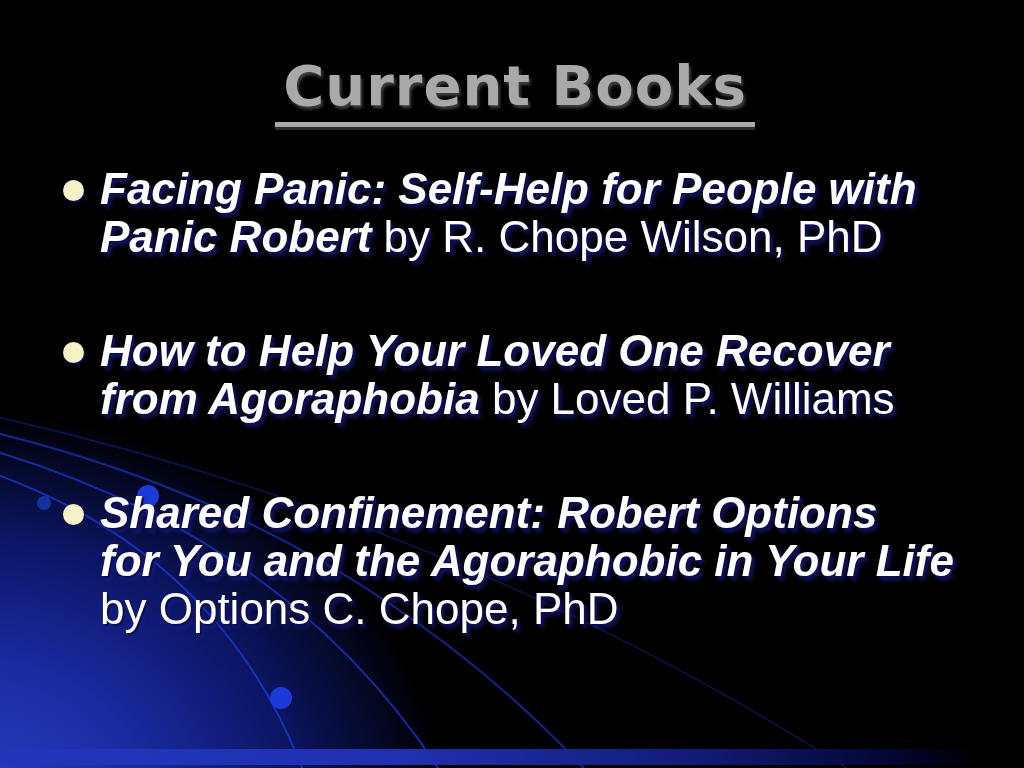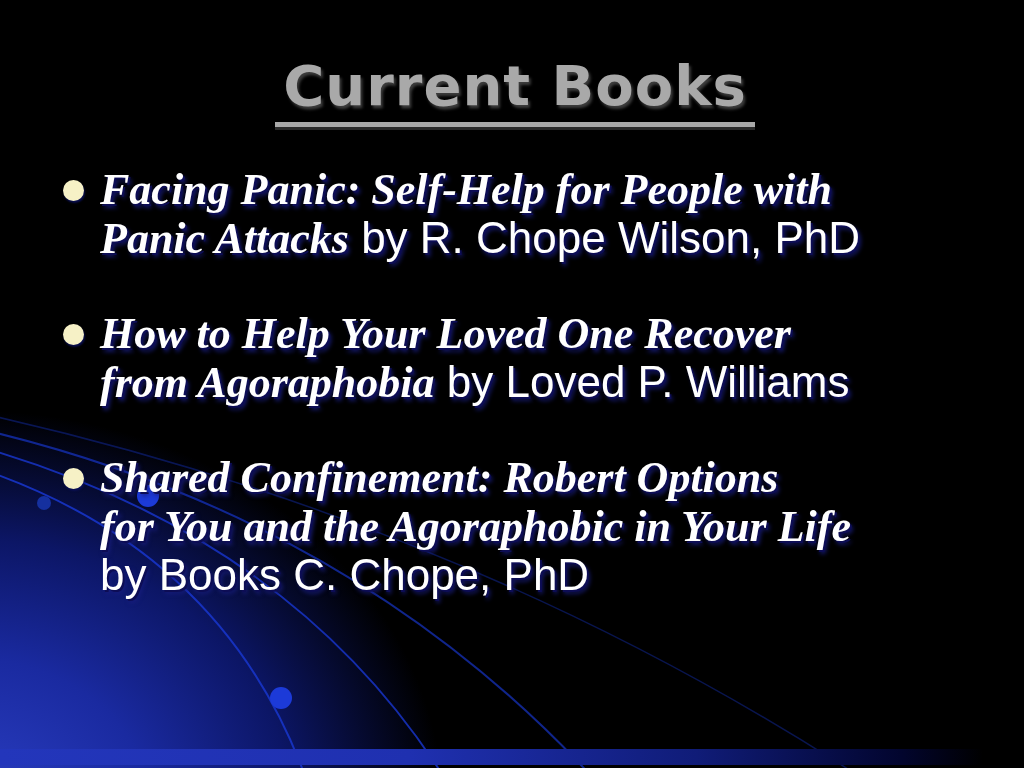--- a/index.html
+++ b/index.html
@@ -54,31 +54,31 @@
     top: 165px; left: 63px; right: 12px;
     color: var(--body-text, #ffffff);
     font-size: 44px;
     line-height: 48px;
     text-shadow: 2px 2px 0 #0d0d55, 3px 4px 4px rgba(25,30,130,0.8);
   }
   .bullet {
     position: relative;
     padding-left: 37px;
   }
-  .bullet + .bullet { margin-top: 46px; }
+  .bullet + .bullet { margin-top: 66px; }
   .dot {
     position: absolute;
     left: 0; top: 15px;
     width: 21px; height: 21px;
     border-radius: 50%;
     background: var(--bullet-dot, #f6f1c6);
     box-shadow: 1px 2px 2px rgba(10,16,90,0.9);
   }
   .line { white-space: nowrap; }
-  .em { font-weight: bold; font-style: italic; font-family: Liberation Serif, serif; }
+  .em { font-weight: bold; font-style: italic; }
   .plain { font-weight: normal; font-style: normal; }
 </style>
 </head>
 <body>
 
 <div class="slide">
 
   <svg class="arcs" viewBox="0 0 1024 768" xmlns="http://www.w3.org/2000/svg" aria-hidden="true">
     <g fill="none" stroke="#1734c6">
       <path d="M -16 470 Q 230 555 310 790" stroke-width="2" opacity="0.9"></path>
@@ -95,33 +95,33 @@
 
   <h1 class="title-row">
     <span class="title-text">Current Books</span>
   </h1>
 
   <div class="bullets" id="bullets">
       <div class="bullet">
         <span class="dot"></span>
         <div class="text">
           <div class="line"><span class="em">Facing Panic: Self-Help for People with</span></div>
-          <div class="line"><span class="em">Panic Attacks</span><span class="plain"> by R. Chope Wilson, PhD</span></div>
+          <div class="line"><span class="em">Panic Robert</span><span class="plain"> by R. Chope Wilson, PhD</span></div>
         </div>
       </div>
       <div class="bullet">
         <span class="dot"></span>
         <div class="text">
           <div class="line"><span class="em">How to Help Your Loved One Recover</span></div>
           <div class="line"><span class="em">from Agoraphobia</span><span class="plain"> by Loved P. Williams</span></div>
         </div>
       </div>
       <div class="bullet">
         <span class="dot"></span>
         <div class="text">
           <div class="line"><span class="em">Shared Confinement: Robert Options</span></div>
           <div class="line"><span class="em">for You and the Agoraphobic in Your Life</span></div>
-          <div class="line"><span class="plain">by Books C. Chope, PhD</span></div>
+          <div class="line"><span class="plain">by Options C. Chope, PhD</span></div>
         </div>
       </div>
     </div>
 
 </div>
 
 </body></html>

